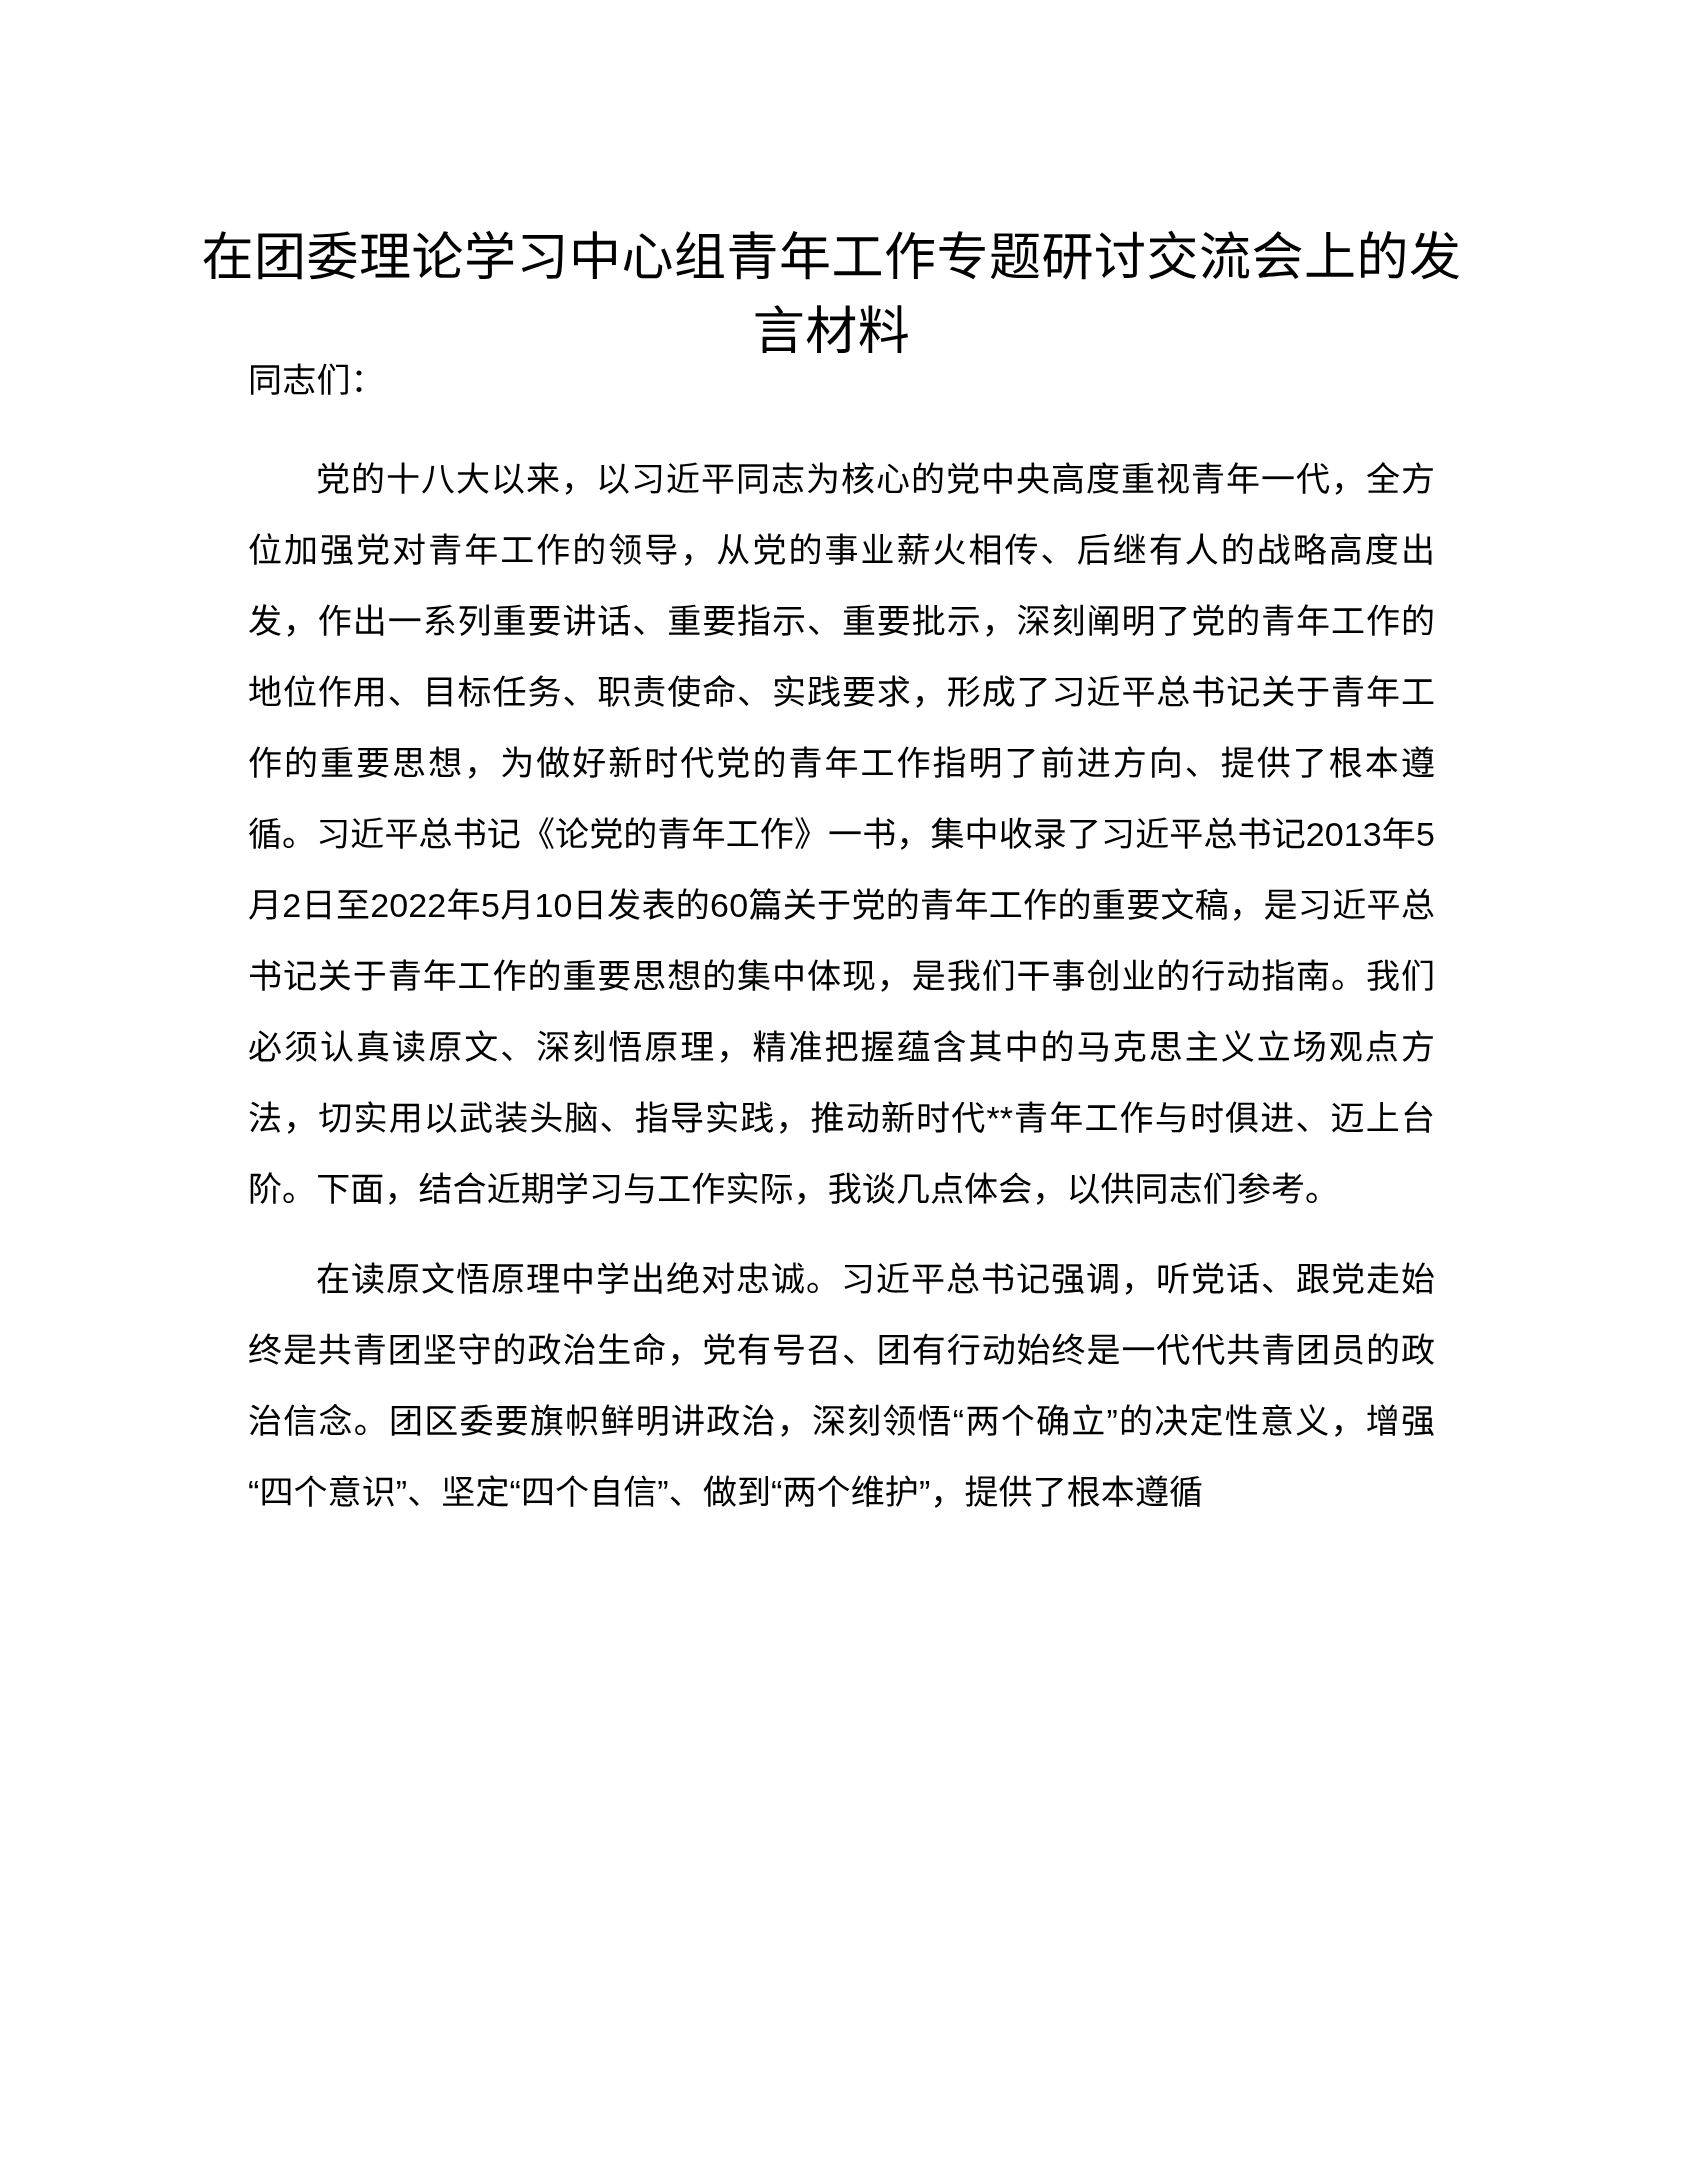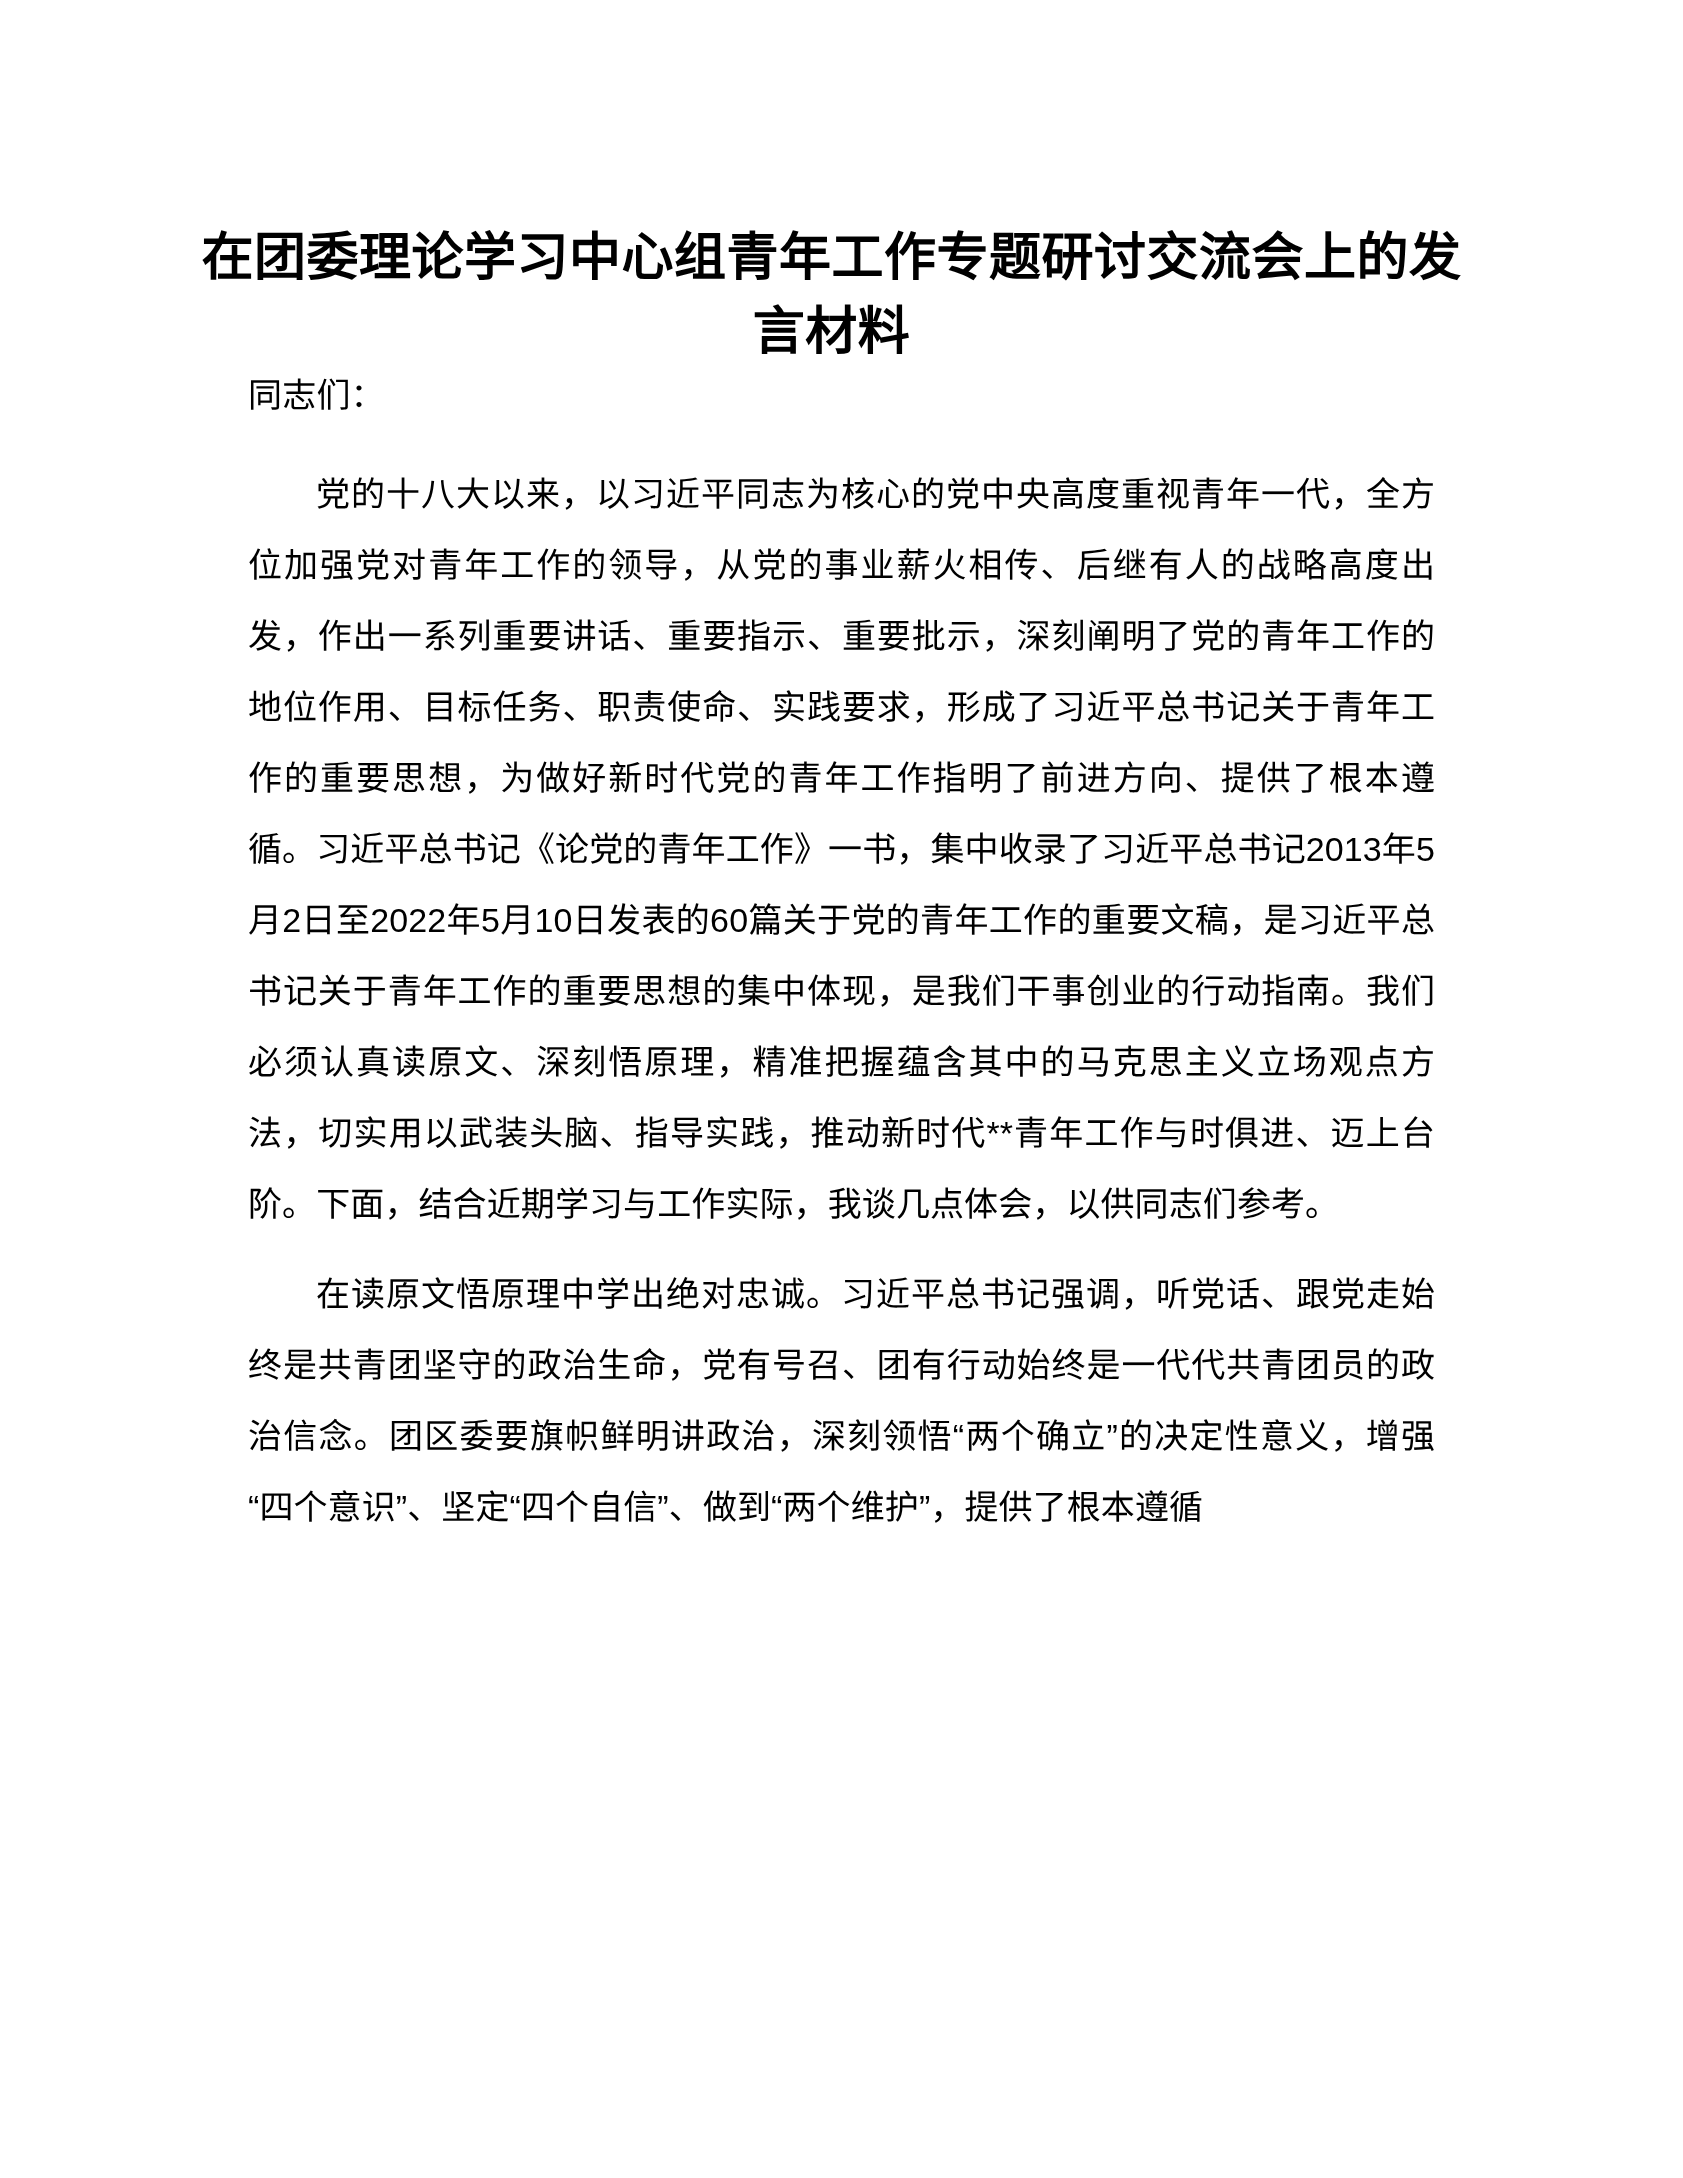--- a/index.html
+++ b/index.html
@@ -20,31 +20,31 @@
   }
 
   
   .doc-title {
     position: absolute;
     left: 178px;
     top: 186px;
     width: 1307px;
     text-align: center;
     font-size: 52px;
-    font-weight: 700;
+    font-weight: 400;
     line-height: 1.42;
     letter-spacing: 0.5px;
     word-break: break-all;
   }
 
   
   .body-block {
     position: absolute;
     left: 248px;
-    top: 378px;
+    top: 363px;
     width: 1188px;
   }
 
   .salutation {
     font-size: 34px;
     line-height: 1.0;
     margin: 0 0 47px 0;
     letter-spacing: 0.2px;
   }
 

